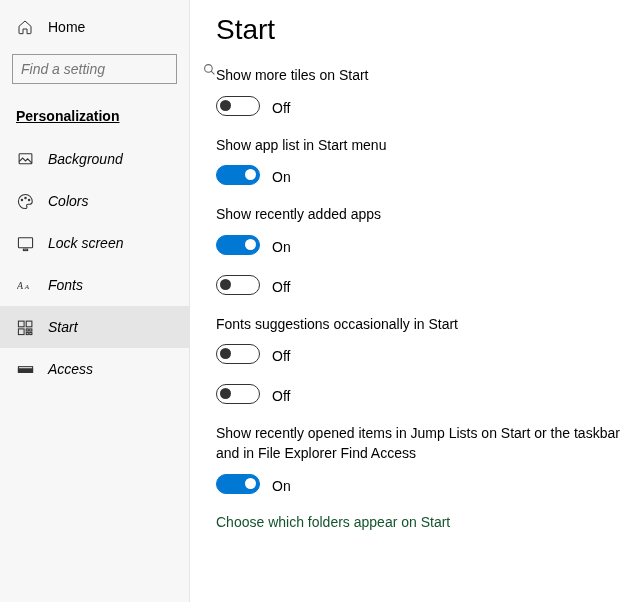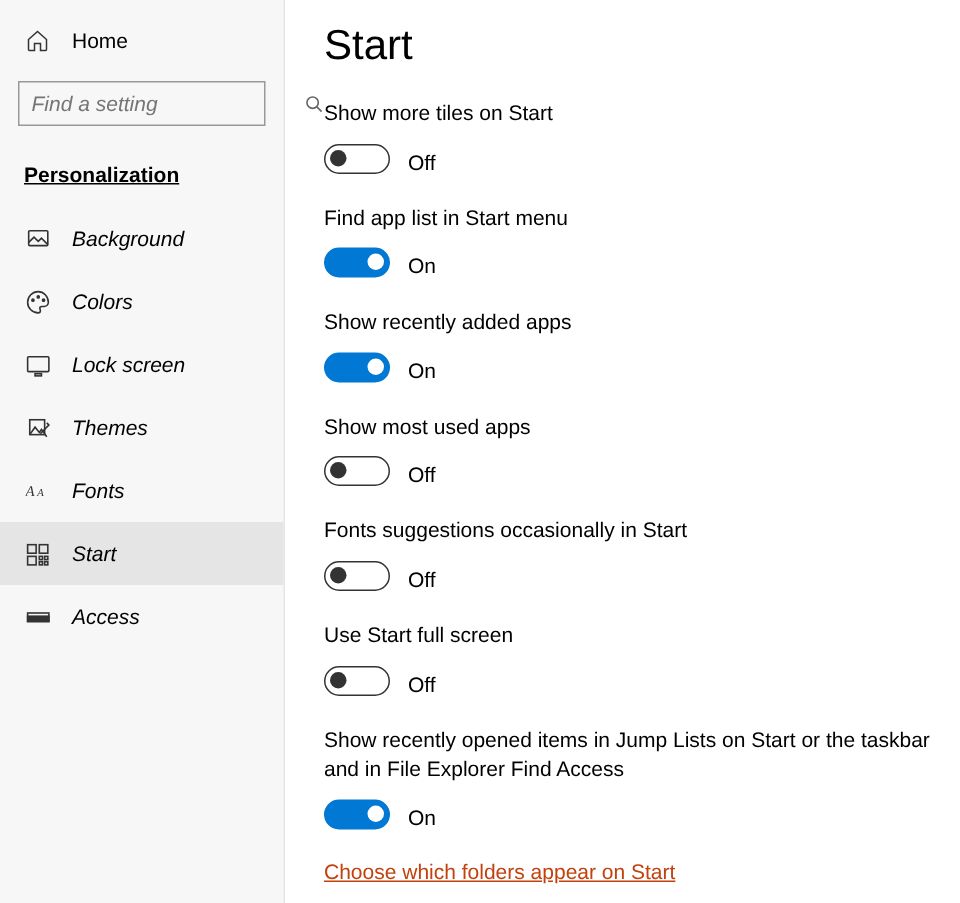--- a/index.html
+++ b/index.html
@@ -137,24 +137,23 @@
       height: 11px;
       border-radius: 50%;
       background: #fff;
       right: 3px;
       top: 3px;
     }
     .toggle-state {
       font-size: 14px;
     }
     .link {
-      color: #c2410c;
+      color: #14532d;
       cursor: pointer;
       font-size: 14px;
-      text-decoration: underline;
     }
     svg { display: block; }
   </style>
 </head>
 <body>
 
 <div class="sidebar">
   <div class="home-item">
     <span class="icon">
       <svg width="16" height="16" viewBox="0 0 24 24" fill="none" stroke="#333" stroke-width="1.5">
@@ -201,30 +200,20 @@
   <div class="nav-item">
     <span class="icon">
       <svg width="17" height="17" viewBox="0 0 24 24" fill="none" stroke="#333" stroke-width="1.5">
           <rect x="2" y="4" width="20" height="14" rx="1"></rect>
           <rect x="9" y="20" width="6" height="2"></rect>
         </svg>
     </span>
     <span>Lock screen</span>
   </div>
 
-  <div class="nav-item">
-    <span class="icon">
-      <svg width="17" height="17" viewBox="0 0 24 24" fill="none" stroke="#333" stroke-width="1.5">
-          <rect x="4" y="4" width="14" height="14"></rect>
-          <path d="M4 18l5-7 4 5 2-3 5 7"></path>
-          <path d="M20 7l2 2-8 8"></path>
-        </svg>
-    </span>
-    <span>Themes</span>
-  </div>
 
   <div class="nav-item">
     <span class="icon">
       <svg width="17" height="16" viewBox="0 0 24 22" fill="#333">
           <text x="0" y="16" font-size="14" font-family="serif">A</text>
           <text x="11" y="16" font-size="10" font-family="serif">A</text>
         </svg>
     </span>
     <span>Fonts</span>
   </div>
@@ -260,53 +249,51 @@
 
   <div class="setting-row">
     <div class="setting-label">Show more tiles on Start</div>
     <div class="toggle-row">
       <div class="toggle off"></div>
       <span class="toggle-state">Off</span>
     </div>
   </div>
 
   <div class="setting-row">
-    <div class="setting-label">Find app list in Start menu</div>
+    <div class="setting-label">Show app list in Start menu</div>
     <div class="toggle-row">
       <div class="toggle on"></div>
       <span class="toggle-state">On</span>
     </div>
   </div>
 
   <div class="setting-row">
     <div class="setting-label">Show recently added apps</div>
     <div class="toggle-row">
       <div class="toggle on"></div>
       <span class="toggle-state">On</span>
     </div>
   </div>
 
   <div class="setting-row">
-    <div class="setting-label">Show most used apps</div>
     <div class="toggle-row">
       <div class="toggle off"></div>
       <span class="toggle-state">Off</span>
     </div>
   </div>
 
   <div class="setting-row">
     <div class="setting-label">Fonts suggestions occasionally in Start</div>
     <div class="toggle-row">
       <div class="toggle off"></div>
       <span class="toggle-state">Off</span>
     </div>
   </div>
 
   <div class="setting-row">
-    <div class="setting-label">Use Start full screen</div>
     <div class="toggle-row">
       <div class="toggle off"></div>
       <span class="toggle-state">Off</span>
     </div>
   </div>
 
   <div class="setting-row">
     <div class="setting-label">Show recently opened items in Jump Lists on Start or the taskbar and in File Explorer Find Access</div>
     <div class="toggle-row">
       <div class="toggle on"></div>

